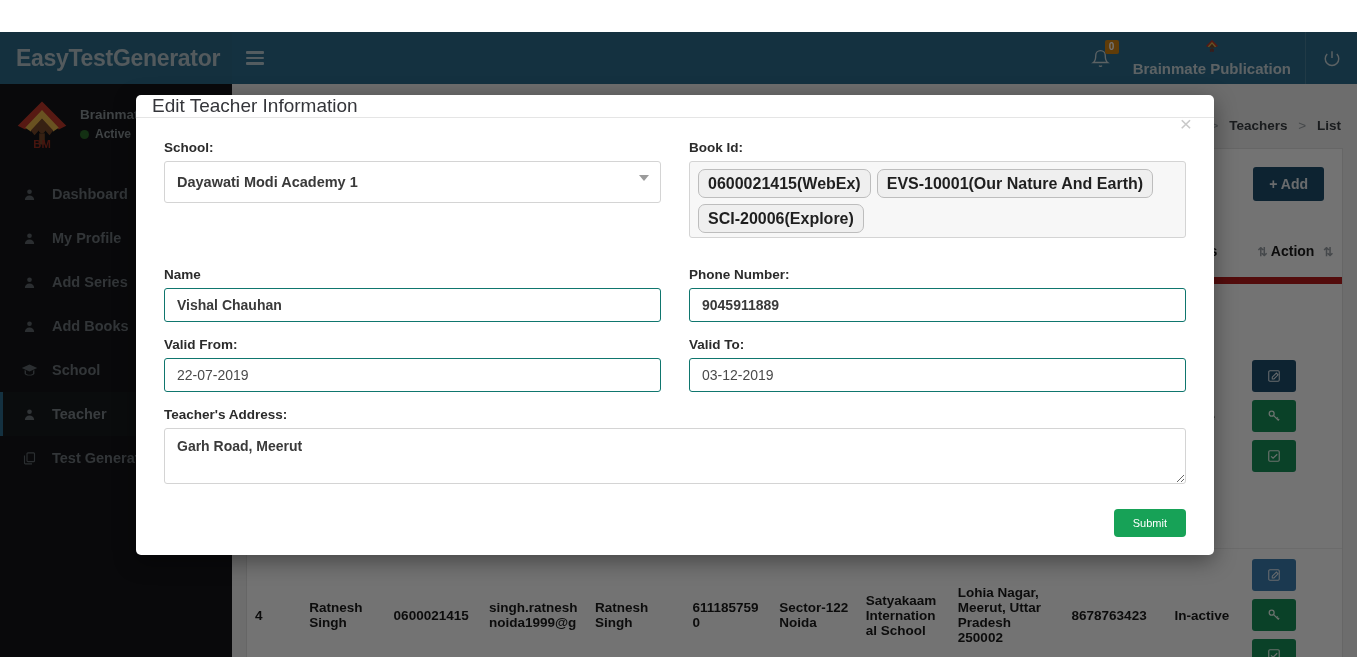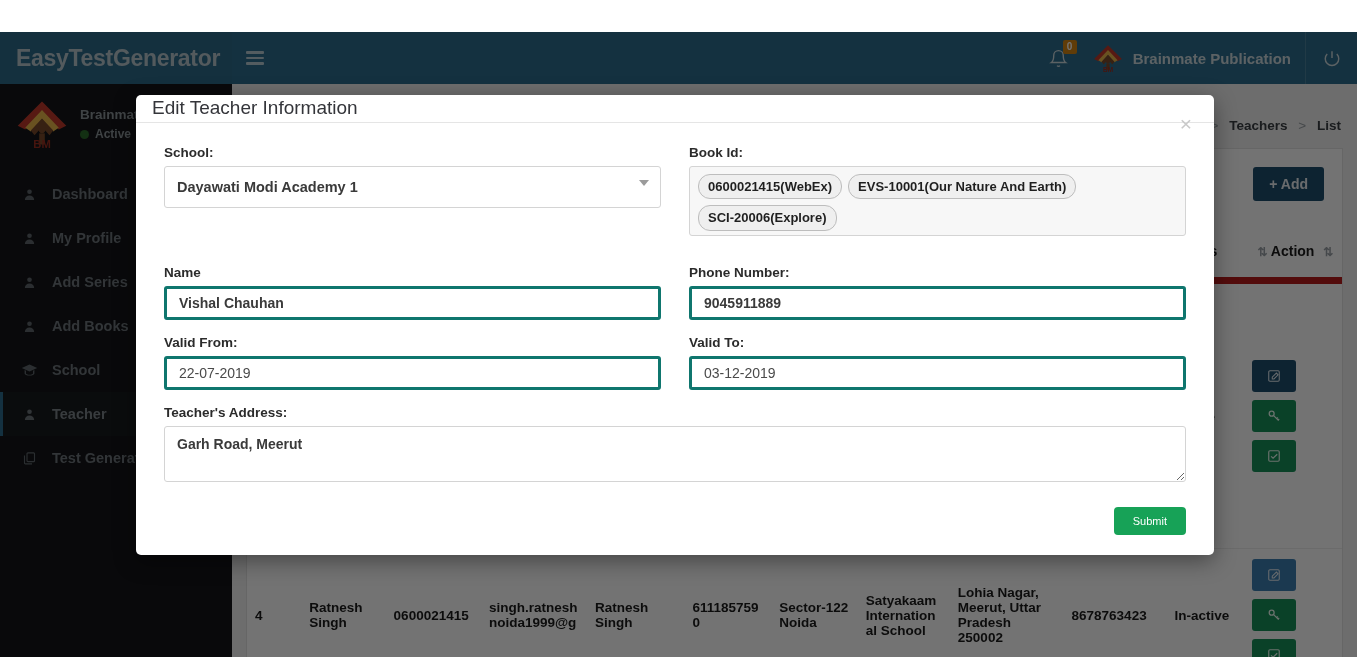--- a/index.html
+++ b/index.html
@@ -32,21 +32,21 @@
   }
   .topbar-right {
     margin-left: auto; display: flex; align-items: center; height: 52px;
   }
   .bell-wrap { position: relative; width: 44px; height: 52px; display:flex; align-items:center; justify-content:center; cursor:pointer;}
   .bell-badge {
     position: absolute; top: 8px; right: 4px; background: #d58512; color: #fff;
     font-size: 10px; font-weight: bold; line-height: 13px; min-width: 14px; height: 14px;
     text-align: center; border-radius: 2px; padding: 0 3px;
   }
-  .pub-wrap { display: flex; align-items: center; gap: 8px; padding: 0 14px 0 10px; height:38px; cursor:pointer;}
+  .pub-wrap { display: flex; align-items: center; gap: 8px; padding: 0 14px 0 10px; height:38px; cursor:pointer;flex-direction:column;}
   .pub-name { color: #cdd9de; font-weight: bold; font-size: 15px; }
   .power-btn {
     width: 52px; height: 52px; display: flex; align-items:center; justify-content:center;
     border-left: 1px solid rgba(255,255,255,0.13); cursor: pointer;
   }
 
   
   .sidebar {
     position: absolute; left: 0; top: 52px; width: 232px; height: 605px;
     background: #141619; z-index: 4;
@@ -127,21 +127,21 @@
   .modal-close {
     position: absolute; right: 16px; top: 17px; font-size: 21px; color: #c9c9c9;
     background: none; border: none; cursor: pointer; line-height: 1; font-weight: normal;
   }
   .modal-body { padding: 22px 28px 0 28px; flex: 1; }
   .row { display: flex; gap: 28px; }
   .col { width: 500px; }
   .fld { margin-bottom: 15px; }
   .lbl { font-size: 13.5px; font-weight: bold; color: #2b2b2b; display: block; margin-bottom: 6px; }
   .inp {
-    width: 100%; height: 34px; border: 3px solid #0f766e; border-radius: 3px;
+    width: 100%; height: 34px; border: 1px solid #0f766e; border-radius: 3px;
     padding: 0 12px; font-size: 14px; font-family: "Liberation Sans", sans-serif;
     color: #4a4a4a; background: #fff; outline: none;
   }
   .inp.bold { font-weight: bold; color: #3a3a3a; }
   .select-wrap { position: relative; }
   .select-wrap .caret {
     position: absolute; right: 12px; top: 14px; width: 0; height: 0;
     border-left: 5px solid transparent; border-right: 5px solid transparent;
     border-top: 6px solid #9b9b9b; pointer-events: none;
   }
@@ -149,22 +149,22 @@
     width: 100%; height: 42px; border: 1px solid #d4d4d4; border-radius: 3px;
     padding: 0 28px 0 12px; font-size: 14.5px; font-weight: bold; color: #3a3a3a;
     display: flex; align-items: center; cursor: pointer; background:#fff;
   }
   .tags-box {
     width: 100%; min-height: 60px; border: 1px solid #d4d4d4; border-radius: 3px;
     background: #f7f7f7; padding: 7px 8px 4px 8px;
     display: flex; flex-wrap: wrap; gap: 6px; align-content: flex-start;
   }
   .tag {
-    background: #efefef; border: 1px solid #bdbdbd; border-radius: 12px;
-    padding: 4px 9px; font-size: 13px; font-weight: bold; color: #1f1f1f;
+    background: #efefef; border: 1px solid #bdbdbd; border-radius: 7px;
+    padding: 4px 9px; font-size: 16px; font-weight: bold; color: #1f1f1f;
     cursor: pointer; line-height: 1.2;
   }
   .ta {
     width: 100%; height: 56px; border: 1px solid #d4d4d4; border-radius: 3px;
     padding: 9px 12px; font-size: 14px; font-weight: bold; color: #3a3a3a;
     font-family: "Liberation Sans", sans-serif; resize: vertical; outline: none;
   }
   .modal-foot { padding: 6px 28px 20px 28px; display: flex; justify-content: flex-end; }
   .submit-btn {
     background: #17a257; color: #fff; border: none; border-radius: 4px;

